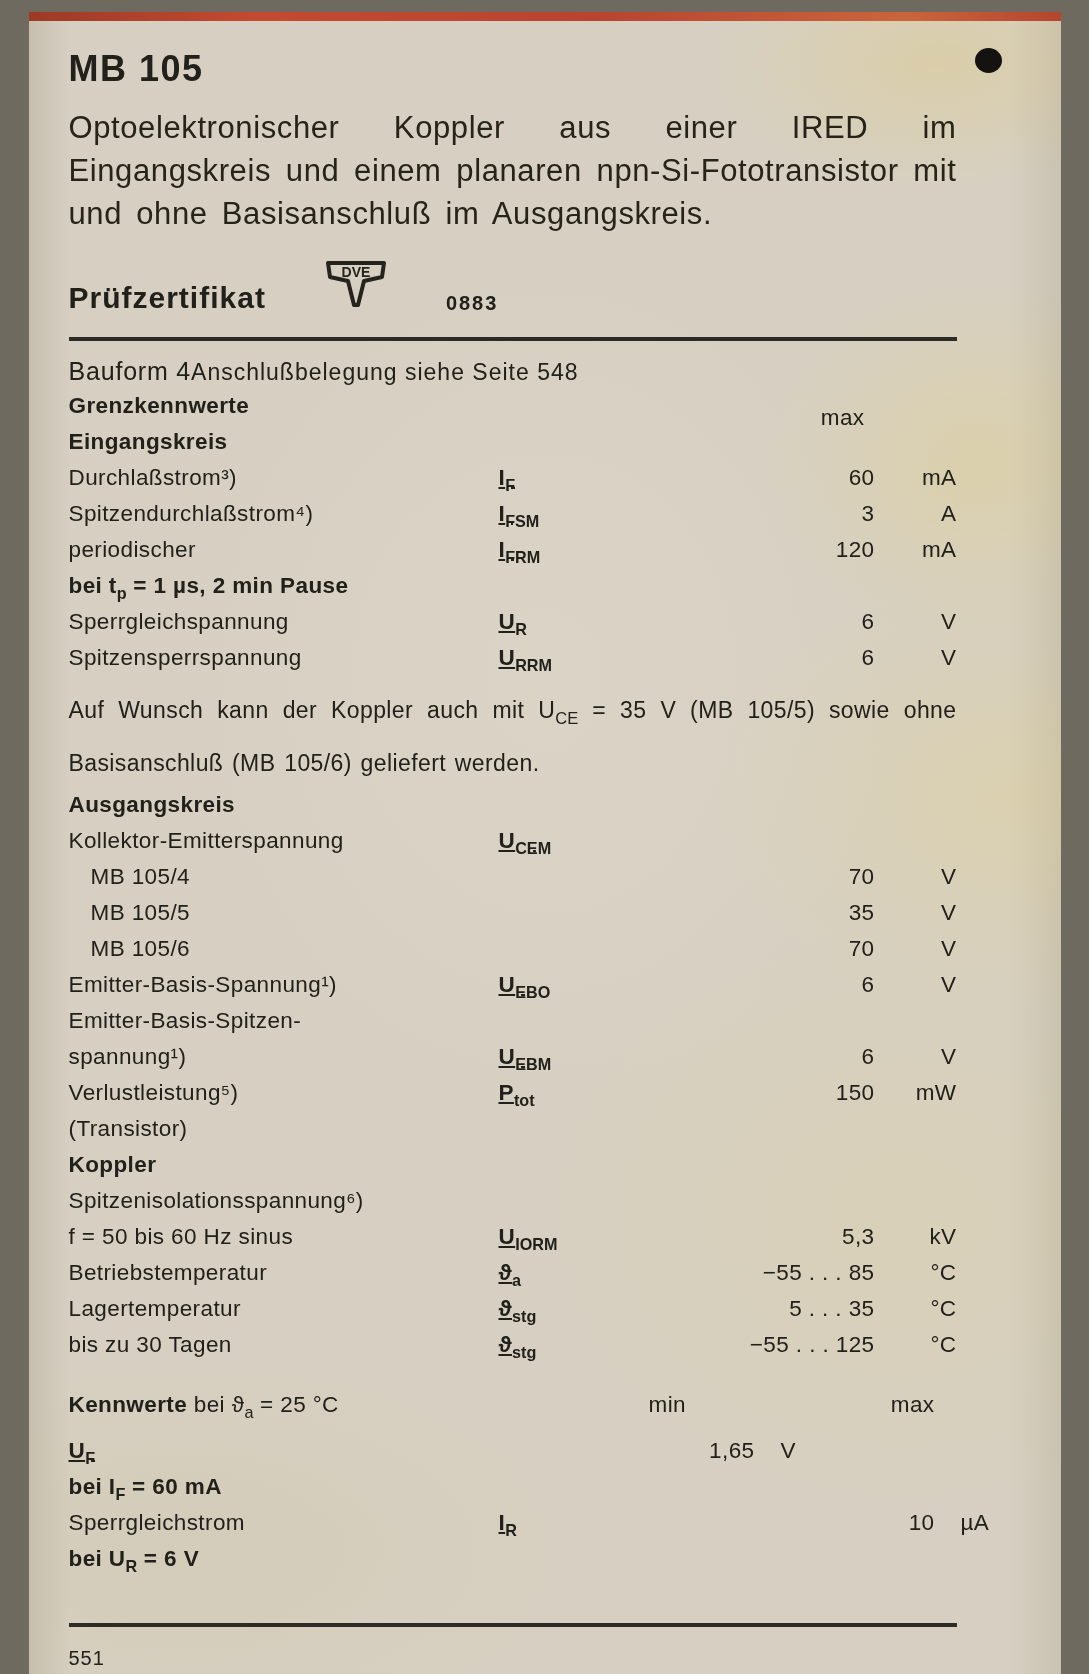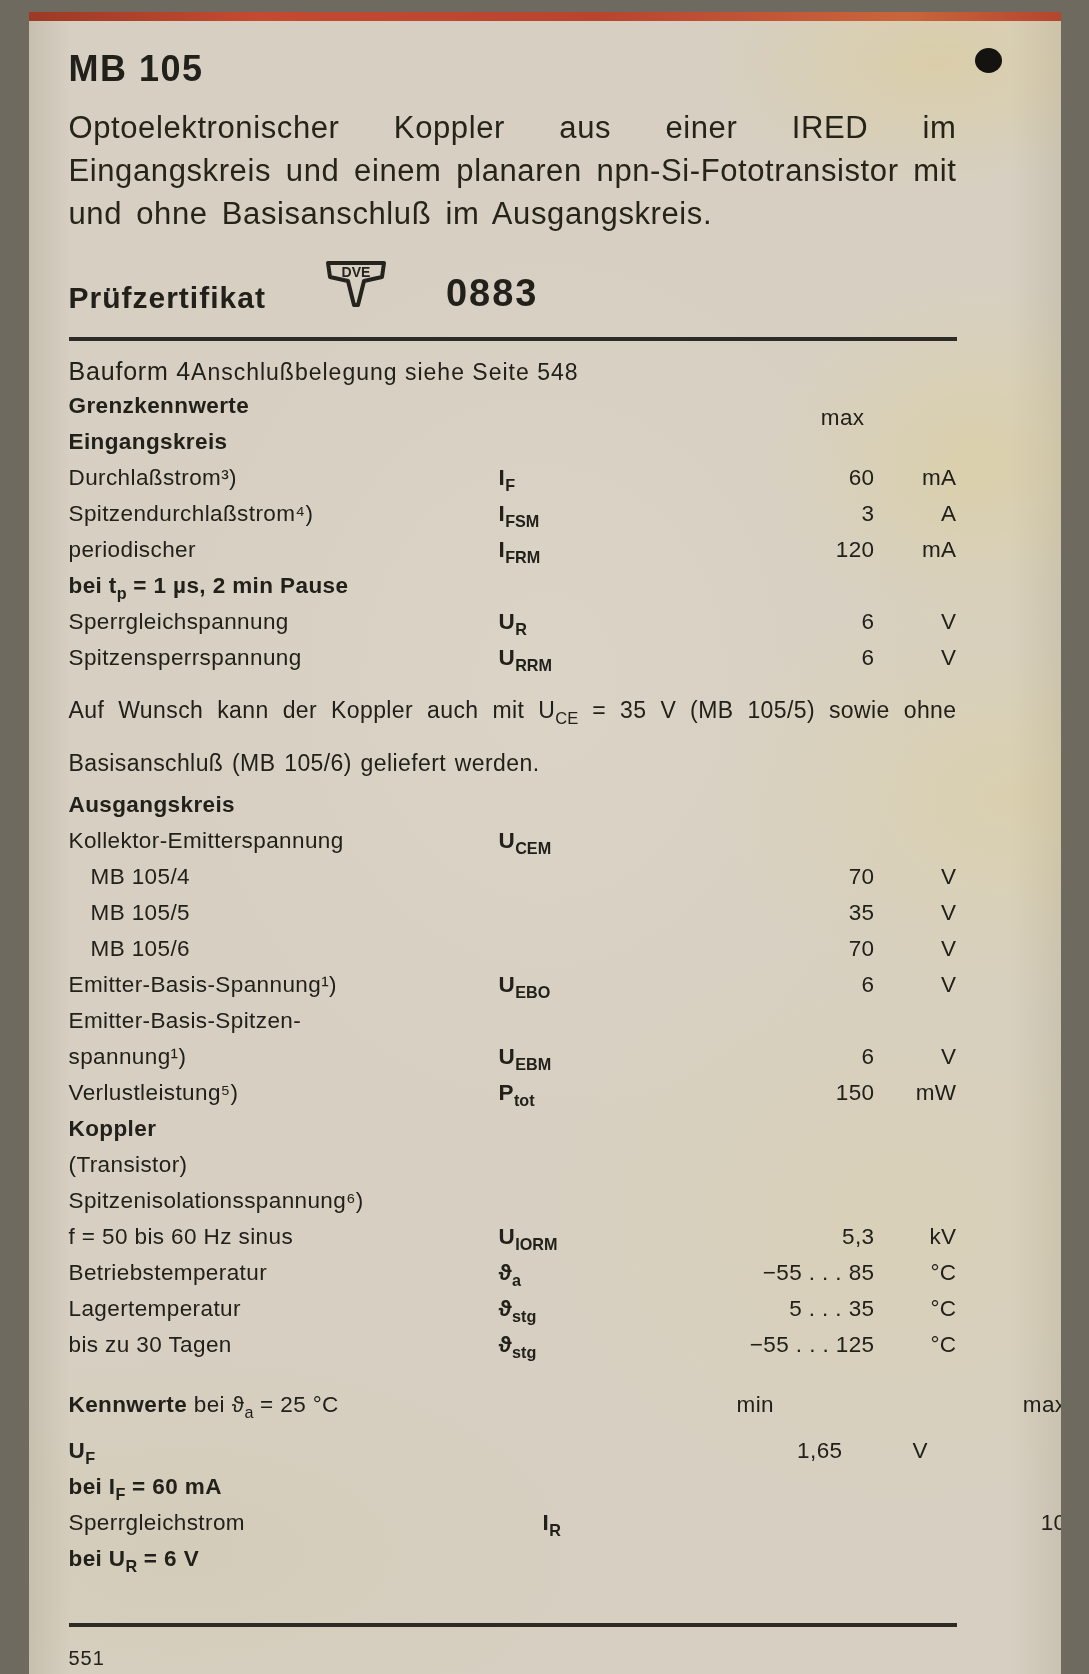--- a/index.html
+++ b/index.html
@@ -23,44 +23,44 @@
   .topstrip{height:9px;background:linear-gradient(90deg,#9c3a26,#c44a31 22%,#b84430 55%,#c9653c 85%,#b5452e);}
   .botstrip{position:absolute;left:0;bottom:0;width:100%;height:5px;
     background:linear-gradient(90deg,rgba(190,185,170,0.6) 0%,rgba(140,165,190,0.55) 30%,rgba(200,195,180,0.5) 65%,rgba(180,175,160,0.5));}
   .content{padding:0 104px 0 40px;}
   .corner-dot{position:absolute;top:36px;left:946px;width:27px;height:25px;border-radius:50%;background:#14130f;}
 
   .title{margin:27px 0 0 0;font-size:36px;font-weight:700;letter-spacing:1.5px;}
   .intro{margin:16px 0 0 0;font-size:31px;line-height:43px;letter-spacing:0.6px;word-spacing:5px;text-align:justify;color:#262419;}
   .certrow{margin-top:20px;display:flex;align-items:flex-end;gap:54px;}
   .cert-label{font-size:30px;font-weight:700;letter-spacing:1px;}
-  .cert-num{font-size:38px;font-weight:700;letter-spacing:2px;}
+  .cert-num{font-size:20px;font-weight:700;letter-spacing:2px;}
   .vde-svg{display:block;}
 
   .rule{height:4px;background:#2d2b26;margin-top:22px;}
   .rule2{height:4px;background:#2d2b26;margin-top:42px;}
 
   .metarow{display:flex;justify-content:flex-start;align-items:baseline;margin-top:16px;}
   .bauform{font-size:25px;letter-spacing:0.8px;}
   .anschluss{font-size:23px;letter-spacing:1px;}
 
   .row{display:grid;grid-template-columns:430px 180px 200px 1fr;align-items:baseline;min-height:34px;padding:1px 0;font-size:22.5px;letter-spacing:0.4px;}
   .c-label{padding-right:8px;}
-  .c-sym{font-weight:700;}
+  .c-sym{font-weight:700;text-decoration:underline;}
   .c-val{text-align:right;padding-right:4px;}
   .c-unit{text-align:right;}
   sub{font-size:0.72em;letter-spacing:0;}
   .bold{font-weight:700;}
   .indent{padding-left:22px;}
   .maxhdr{position:relative;top:12px;padding-right:14px;font-weight:400;}
   .sect{margin-top:6px;}
   .note{margin:8px 0 6px 0;font-size:23px;line-height:44px;letter-spacing:0.4px;word-spacing:2px;text-align:justify;}
 
   .kwblock{margin-top:24px;}
-  .krow{display:grid;grid-template-columns:430px 150px 110px 180px 1fr;align-items:baseline;min-height:34px;padding:1px 0;font-size:22.5px;letter-spacing:0.4px;gap:44px;}
+  .krow{display:grid;grid-template-columns:430px 150px 110px 180px 1fr;align-items:baseline;min-height:34px;padding:1px 0;font-size:22.5px;letter-spacing:0.4px;}
   .c-min{}
   .c-max{text-align:right;padding-right:4px;}
   .c-kunit{text-align:left;padding-left:22px;}
   .kw-head{margin-bottom:10px;}
 
   .pagenum{margin-top:20px;text-align:left;font-size:20px;letter-spacing:1px;}
 </style>
 </head>
 <body>
 
@@ -193,28 +193,28 @@
       <span class="c-val">6</span>
       <span class="c-unit">V</span>
     </div>
     <div class="row">
       <span class="c-label">Verlustleistung⁵)</span>
       <span class="c-sym"><span>P</span><sub>tot</sub></span>
       <span class="c-val">150</span>
       <span class="c-unit">mW</span>
     </div>
     <div class="row">
+      <span class="c-label">(Transistor)</span>
+      <span class="c-sym"></span>
+        <span class="c-val"></span>
+        <span class="c-unit"></span>
+    </div>
+
+    <div class="row">
       <span class="c-label bold">Koppler</span>
-      <span class="c-sym"></span>
-        <span class="c-val"></span>
-        <span class="c-unit"></span>
-    </div>
-
-    <div class="row">
-      <span class="c-label">(Transistor)</span>
       <span class="c-sym"></span>
         <span class="c-val"></span>
         <span class="c-unit"></span>
     </div>
     <div class="row">
       <span class="c-label">Spitzenisolationsspannung⁶)</span>
       <span class="c-sym"></span>
         <span class="c-val"></span>
         <span class="c-unit"></span>
     </div>

